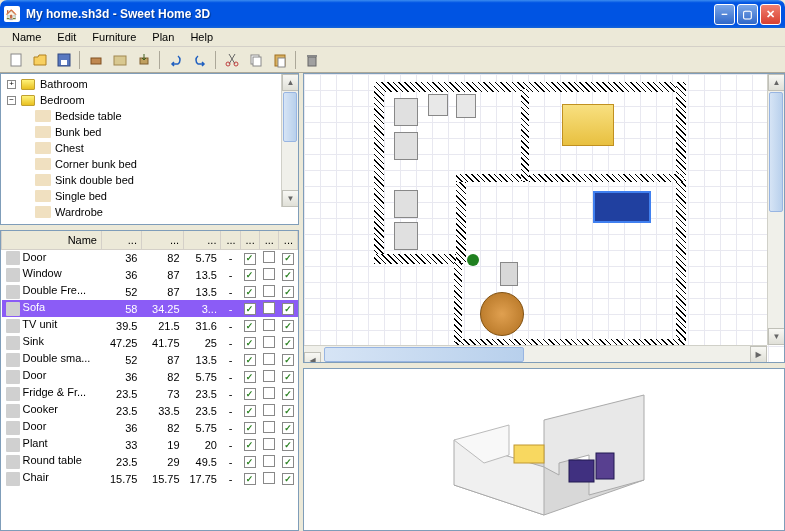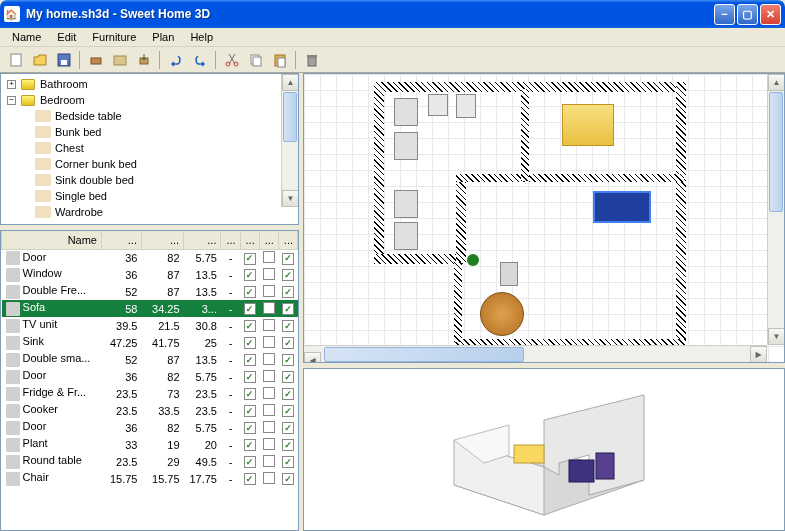--- a/index.html
+++ b/index.html
@@ -32,21 +32,21 @@
 .tree-indent { display: inline-block; }
 
 .splitter-h { height: 5px; background: #ece9d8; cursor: row-resize; }
 
 .furniture-table { flex: 1; background: #fff; border: 1px solid #7f9db9; overflow: auto; position: relative;}
 .ftable { border-collapse: collapse; width: 100%; }
 .ftable th { background: #ece9d8; border: 1px solid #d4d0c8; border-top:none; height: 18px; font-weight: normal; text-align: right; padding: 0 4px; position: sticky; top: 0;}
 .ftable th.num { text-align: right; }
 .ftable td { border: none; height: 17px; padding: 0 4px; white-space: nowrap; overflow: hidden; }
 .ftable td.num { text-align: right; }
-.ftable tr.selected td { background: #15803d; color: #fff; }
+.ftable tr.selected td { background: #8b5cf6; color: #fff; }
 .fthumb { width: 14px; height: 14px; background: #d0d0d0; display: inline-block; vertical-align: middle; border-radius:1px;}
 .chk { width: 12px; height: 12px; border: 1px solid #888; display: inline-flex; align-items: center; justify-content: center; background: #fff; font-size: 9px; color: #2a8020; font-weight:bold; line-height:1;}
 .ftable td.chkcell { text-align: center; width: 18px; padding:0;}
 
 .rightpane { flex: 1; display: flex; flex-direction: column; }
 .planview { height: 290px; background: #fff; border: 1px solid #7f9db9; position: relative; overflow: hidden;}
 .plan-grid { position: absolute; inset: 0; background-image: linear-gradient(#e8e8f0 1px, transparent 1px), linear-gradient(90deg, #e8e8f0 1px, transparent 1px); background-size: 16px 16px; }
 .plan-content { position: absolute; inset: 0; }
 .wall { position: absolute; background: repeating-linear-gradient(45deg, #000 0, #000 1px, #fff 1px, #fff 4px); }
 .furn { position: absolute; border: 1px solid #888; }
@@ -282,21 +282,21 @@
               <td class="num">3...</td>
               <td class="chkcell">-</td>
               <td class="chkcell"><span class="chk">✓</span></td>
               <td class="chkcell"><span class="chk"></span></td>
               <td class="chkcell"><span class="chk">✓</span></td>
             </tr>
             <tr>
               <td><span class="fthumb"></span> TV unit</td>
               <td class="num">39.5</td>
               <td class="num">21.5</td>
-              <td class="num">30.8</td>
+              <td class="num">31.6</td>
               <td class="chkcell">-</td>
               <td class="chkcell"><span class="chk">✓</span></td>
               <td class="chkcell"><span class="chk"></span></td>
               <td class="chkcell"><span class="chk">✓</span></td>
             </tr>
             <tr>
               <td><span class="fthumb"></span> Sink</td>
               <td class="num">47.25</td>
               <td class="num">41.75</td>
               <td class="num">25</td>

